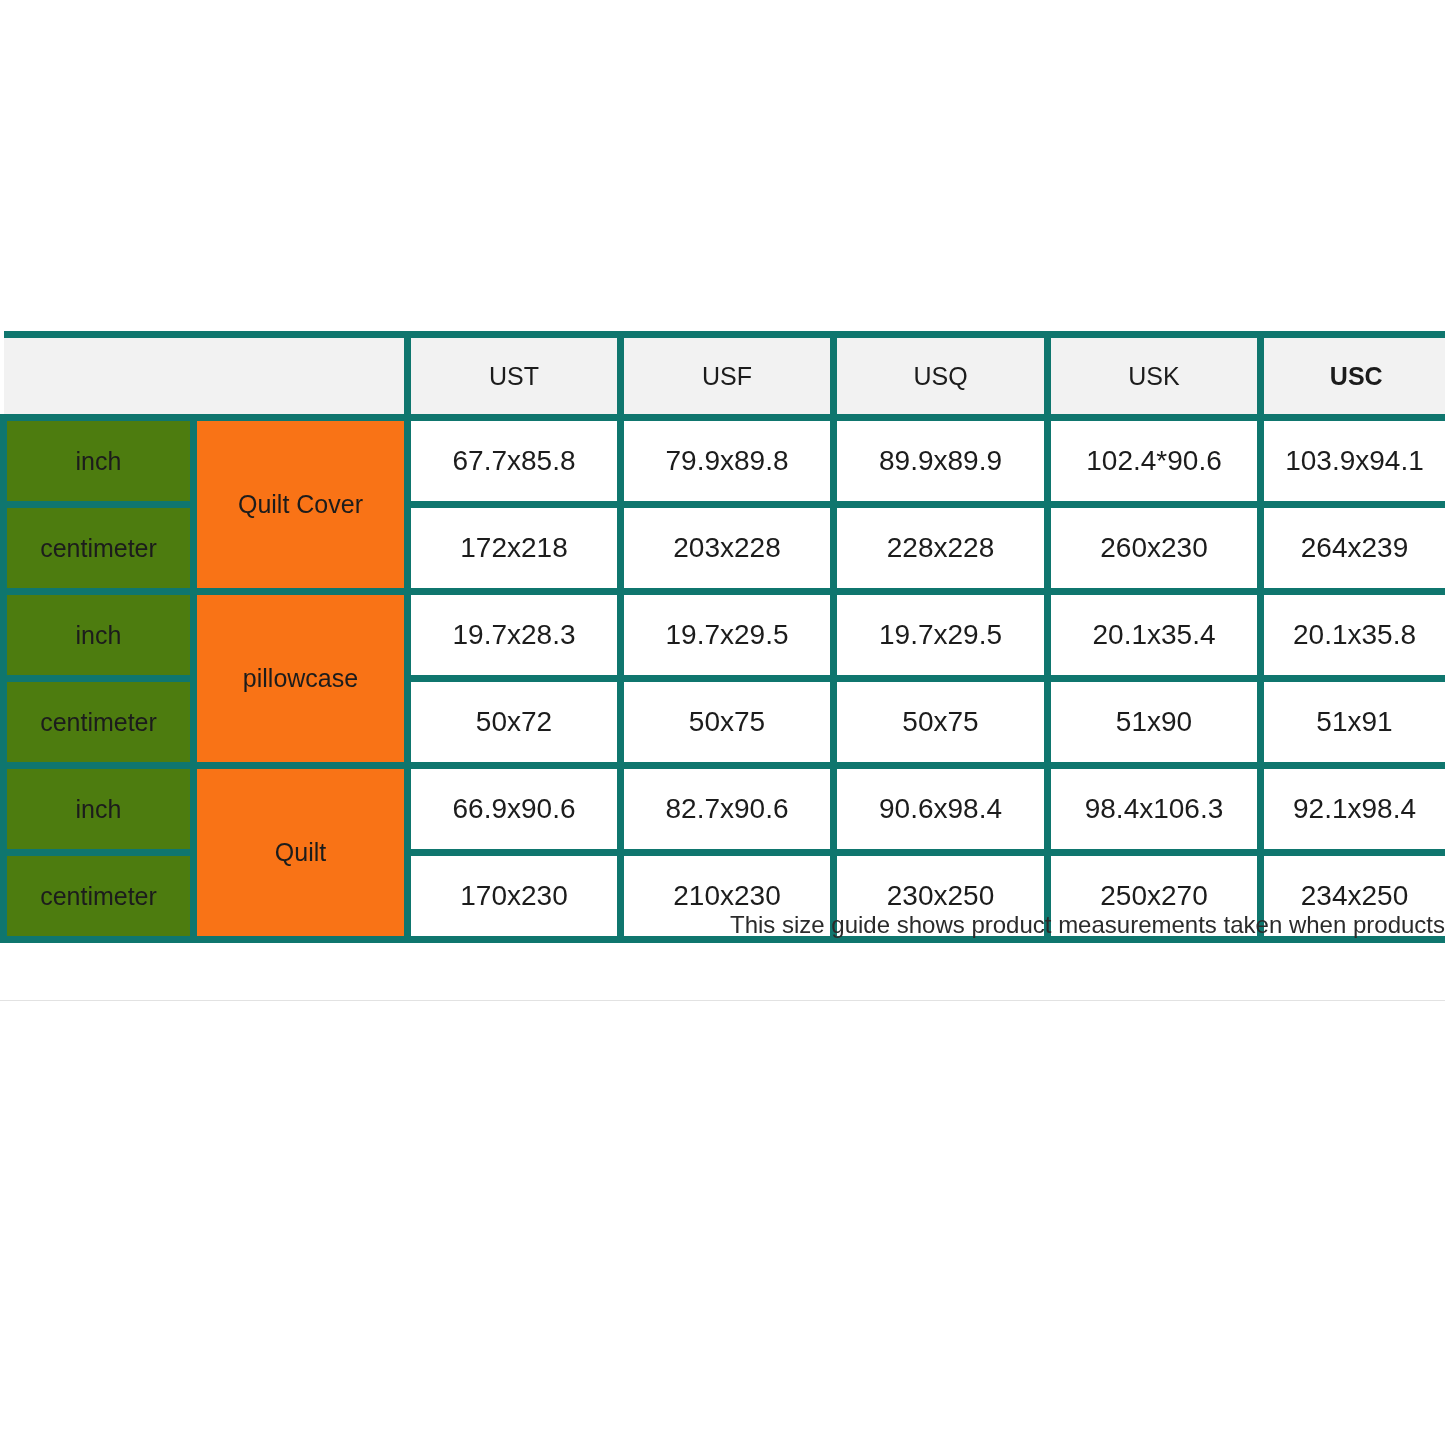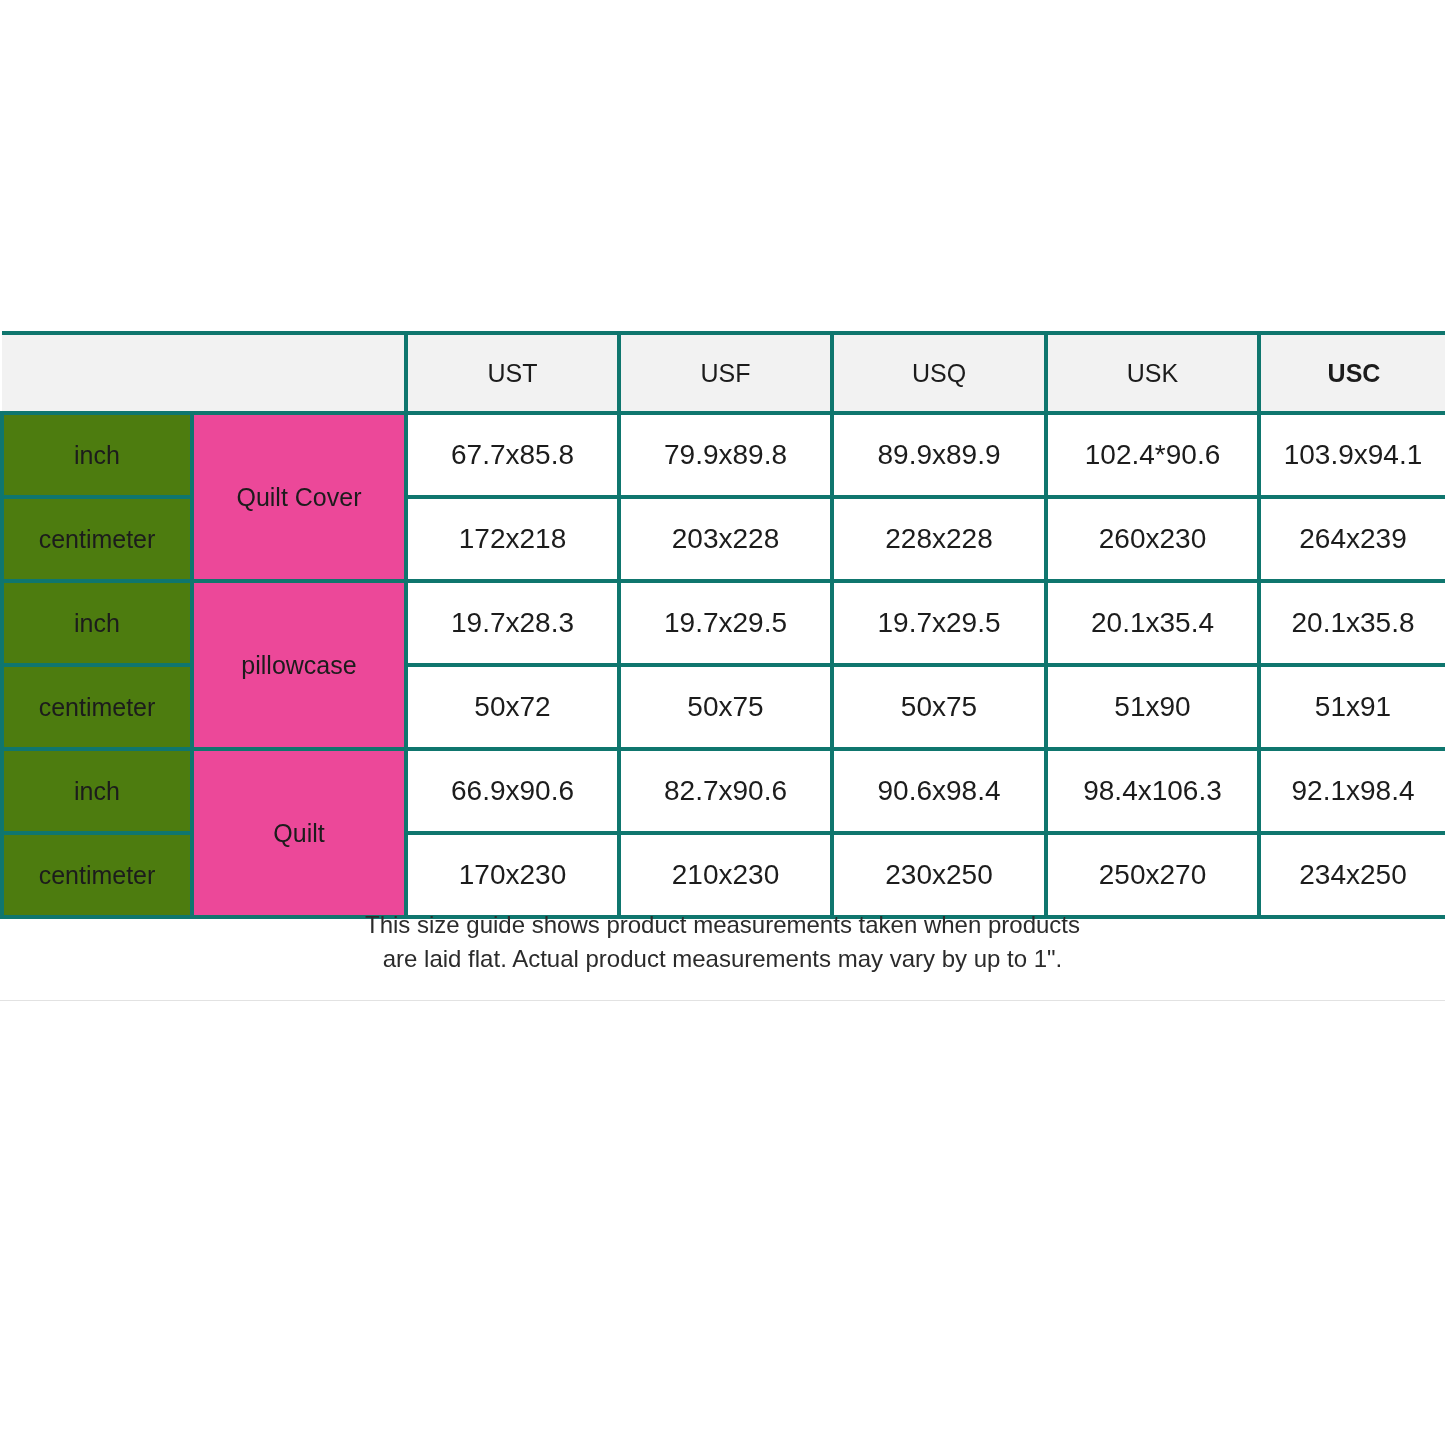--- a/index.html
+++ b/index.html
@@ -34,21 +34,21 @@
   table.size-table {
     border-collapse: collapse;
     table-layout: fixed;
     width: 1445px;
     font-size: 25px;
     color: #1c1c1c;
   }
 
   table.size-table td,
   table.size-table th {
-    border: 4px solid #0f766e;
+    border: 7px solid #0f766e;
     text-align: center;
     vertical-align: middle;
     font-weight: normal;
     padding: 0;
   }
 
   
   col.c-unit   { width: 190px; }
   col.c-item   { width: 214px; }
   col.c-size   { width: 213px; }
@@ -69,21 +69,21 @@
   }
 
   td.unit-cell {
     background: #4d7c0f;
     height: 80px;
     font-size: 25px;
     border-left: none;
   }
 
   td.item-cell {
-    background: #ec4899;
+    background: #f97316;
     font-size: 25px;
   }
 
   td.val-cell {
     background: #ffffff;
     height: 80px;
     font-size: 28px;
   }
 
   td.last-col {
@@ -93,21 +93,21 @@
   thead th.last-col {
     border-right: none;
     font-weight: bold;
   }
 
   .note {
     position: absolute;
     left: 0;
     top: 908px;
     width: 1445px;
-    text-align: center;
+    text-align: right;
     font-size: 24px;
     line-height: 1.42;
     color: #2b2b2b;
   }
 
   .divider {
     position: absolute;
     left: 0;
     top: 1000px;
     width: 1445px;
@@ -196,18 +196,17 @@
           <td class="val-cell">250x270</td>
           <td class="val-cell last-col">234x250</td>
         </tr>
 
       </tbody>
     </table>
   </div>
 
   <div class="note">
     <div>This size guide shows product measurements taken when products</div>
-    <div>are laid flat. Actual product measurements may vary by up to 1".</div>
   </div>
 
   <div class="divider"></div>
 
 </div>
 
 </body></html>

